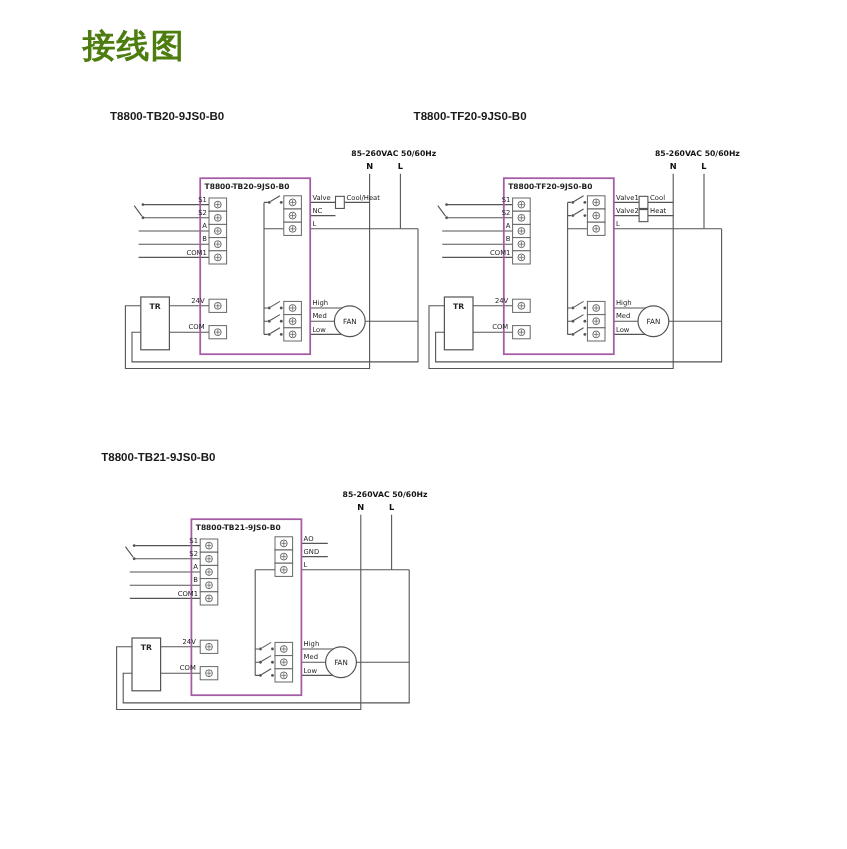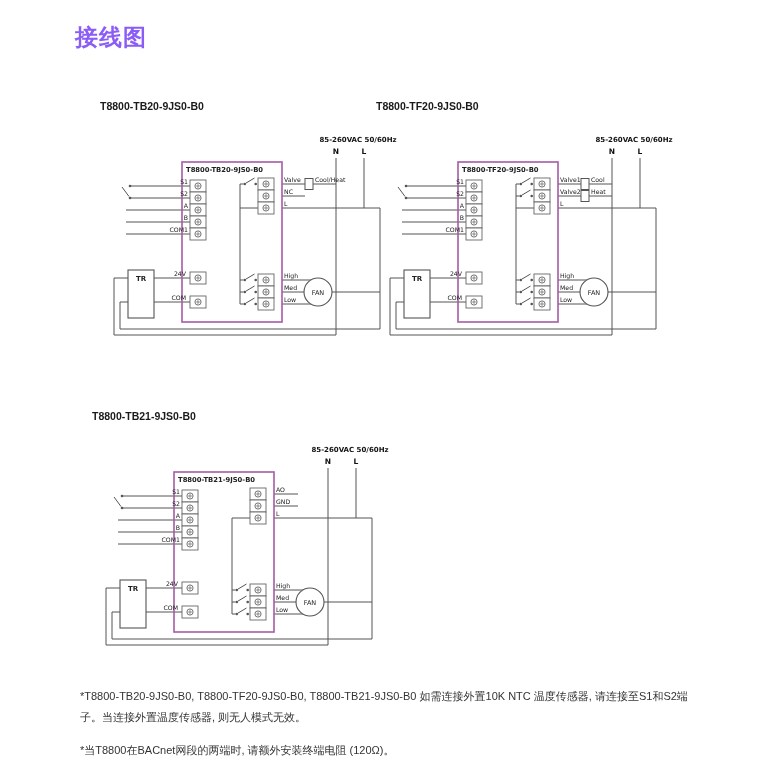--- a/index.html
+++ b/index.html
@@ -3,21 +3,21 @@
 <meta charset="utf-8">
 <style>
   html,body { margin:0; padding:0; background:#ffffff; }
   .page {
     position:relative; width:770px; height:772px; background:#ffffff;
     font-family:"Liberation Sans","DejaVu Sans",sans-serif; color:#222;
     overflow:hidden;
   }
   .page-title {
     position:absolute; left:75px; top:22px;
-    font-size:23px; font-weight:600; color:#8b5cf6; letter-spacing:1px;
+    font-size:30px; font-weight:600; color:#4d7c0f; letter-spacing:1px;
   }
   .diagram { position:absolute; width:310px; }
   #diag1 { left:75px;  top:100px;margin-left:25px; }
   #diag2 { left:376px; top:100px; }
   #diag3 { left:92px;  top:410px; }
   .diag-heading { font-size:10.5px; font-weight:bold; color:#1a1a1a; height:30px; }
   svg.schematic { display:block; }
 
   
   .w     { stroke:#555; stroke-width:1; fill:none; }
@@ -320,16 +320,14 @@
         <use href="#sw" x="140" y="174"></use>
       </g>
       <text class="s-lb" x="184" y="147.5">High</text>
       <text class="s-lb" x="184" y="159.5">Med</text>
       <text class="s-lb" x="184" y="171.5">Low</text>
       <circle class="fanc" cx="218" cy="162" r="14"></circle>
       <text class="s-fan" x="218" y="164.5" text-anchor="middle">FAN</text>
     </svg>
   </div>
 
-  <div class="note" id="note1">*T8800-TB20-9JS0-B0, T8800-TF20-9JS0-B0, T8800-TB21-9JS0-B0 如需连接外置10K NTC 温度传感器, 请连接至S1和S2端子。当连接外置温度传感器, 则无人模式无效。</div>
-  <div class="note" id="note2">*当T8800在BACnet网段的两端时, 请额外安装终端电阻 (120Ω)。</div>
 
 </div>
 
 </body></html>

